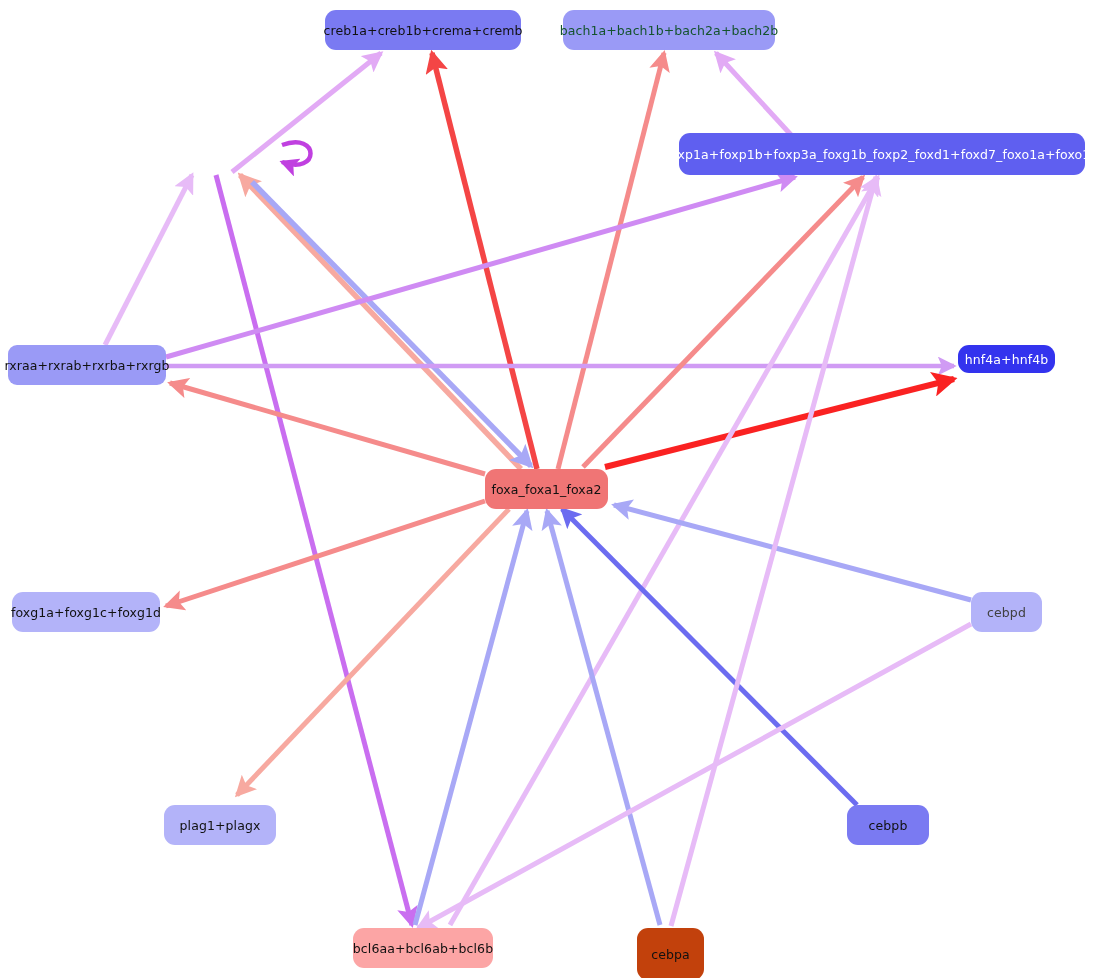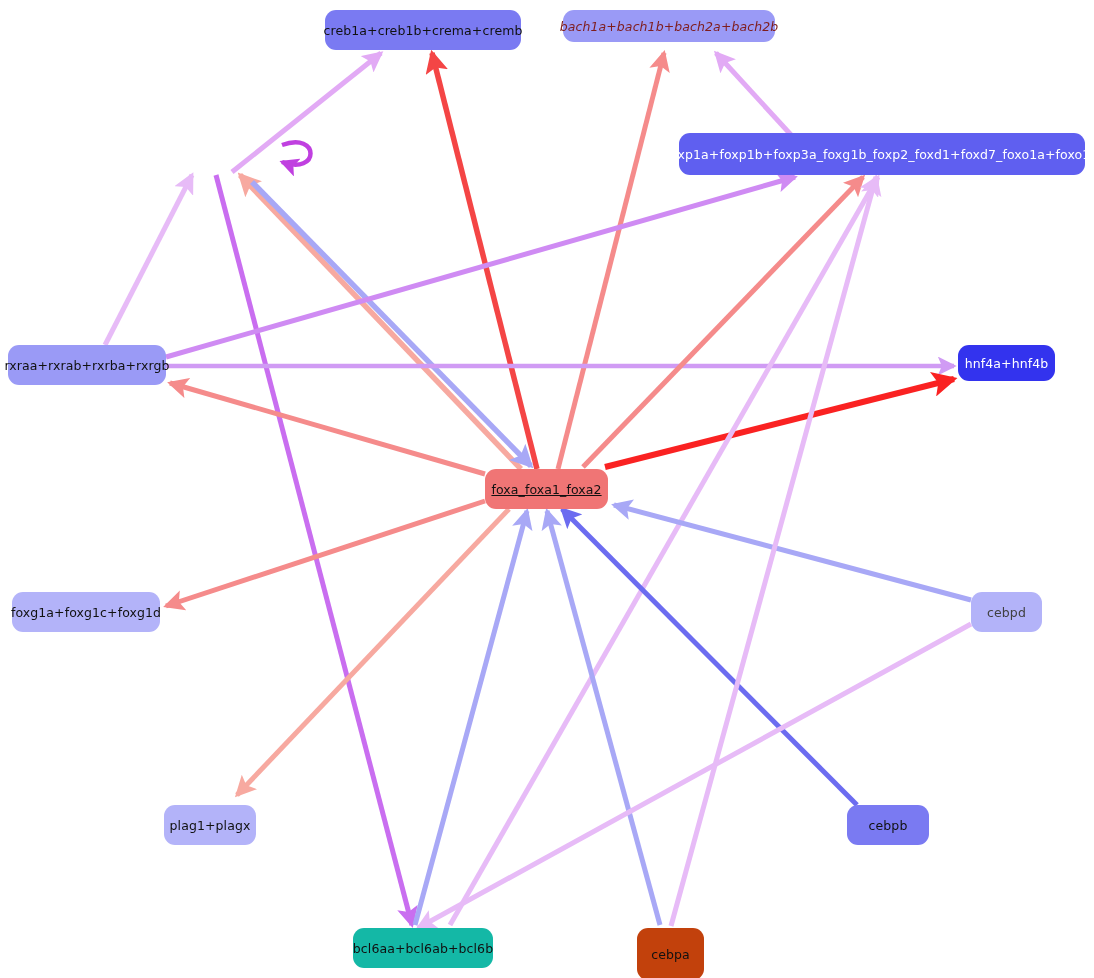--- a/index.html
+++ b/index.html
@@ -101,46 +101,46 @@
       <line x1="415" y1="925" x2="527" y2="511" stroke="#a8a8f6" stroke-width="5" stroke-linecap="butt" marker-end="url(#ah5)"></line>
       <line x1="660" y1="925" x2="547" y2="511" stroke="#a8a8f6" stroke-width="5" stroke-linecap="butt" marker-end="url(#ah5)"></line>
       <line x1="857" y1="805" x2="562" y2="509" stroke="#6c6cf0" stroke-width="5" stroke-linecap="butt" marker-end="url(#ah11)"></line>
       <line x1="971" y1="600" x2="614" y2="505" stroke="#a8a8f6" stroke-width="5" stroke-linecap="butt" marker-end="url(#ah5)"></line>
       <line x1="971" y1="624" x2="418" y2="928" stroke="#e7bbf7" stroke-width="5" stroke-linecap="butt" marker-end="url(#ah3)"></line>
       <line x1="671" y1="926" x2="876" y2="177" stroke="#e7bbf7" stroke-width="5" stroke-linecap="butt" marker-end="url(#ah3)"></line>
     </svg>
 <div class="node" style="left: 325px; top: 10px; width: 196px; height: 40px; background: rgb(122, 122, 242); color: rgb(17, 17, 17);">
       <span>creb1a+creb1b+crema+cremb</span>
     </div>
-    <div class="node" style="left: 563px; top: 10px; width: 212px; height: 32px; background: rgb(154, 154, 246); color: #7f1d1d; font-style: italic;">
+    <div class="node" style="left: 563px; top: 10px; width: 212px; height: 40px; background: rgb(154, 154, 246); color: #14532d;">
       <span>bach1a+bach1b+bach2a+bach2b</span>
     </div>
     <div class="node light-text" style="left: 679px; top: 133px; width: 406px; height: 42px; background: rgb(95, 95, 240); color: rgb(255, 255, 255);">
       <span>foxp1a+foxp1b+foxp3a_foxg1b_foxp2_foxd1+foxd7_foxo1a+foxo1b</span>
     </div>
-    <div class="node" style="left: 8px; top: 345px; width: 158px; height: 40px; background: rgb(154, 154, 246); color: rgb(17, 17, 17);">
+    <div class="node" style="left: 8px; top: 345px; width: 158px; height: 40px; background: rgb(154, 154, 246); color: rgb(17, 17, 17); border-radius: 9px;">
       <span>rxraa+rxrab+rxrba+rxrgb</span>
     </div>
-    <div class="node light-text" style="left: 958px; top: 345px; width: 97px; height: 36px; background: rgb(51, 51, 238); color: rgb(255, 255, 255);">
+    <div class="node light-text" style="left: 958px; top: 345px; width: 97px; height: 28px; background: rgb(51, 51, 238); color: rgb(255, 255, 255);">
       <span>hnf4a+hnf4b</span>
     </div>
-    <div class="node" style="left: 485px; top: 469px; width: 123px; height: 40px; background: rgb(240, 117, 117); color: rgb(17, 17, 17); text-decoration: underline;">
+    <div class="node" style="left: 485px; top: 469px; width: 123px; height: 40px; background: rgb(240, 117, 117); color: rgb(17, 17, 17);">
       <span>foxa_foxa1_foxa2</span>
     </div>
     <div class="node" style="left: 12px; top: 592px; width: 148px; height: 40px; background: rgb(179, 179, 249); color: rgb(17, 17, 17); text-align: right;">
       <span>foxg1a+foxg1c+foxg1d</span>
     </div>
     <div class="node" style="left: 971px; top: 592px; width: 71px; height: 40px; background: rgb(179, 179, 249); color: #404040;">
       <span>cebpd</span>
     </div>
-    <div class="node" style="left: 164px; top: 805px; width: 92px; height: 40px; background: rgb(179, 179, 249); color: rgb(17, 17, 17);">
+    <div class="node" style="left: 164px; top: 805px; width: 112px; height: 40px; background: rgb(179, 179, 249); color: rgb(17, 17, 17);">
       <span>plag1+plagx</span>
     </div>
     <div class="node" style="left: 847px; top: 805px; width: 82px; height: 40px; background: rgb(122, 122, 242); color: rgb(17, 17, 17);">
       <span>cebpb</span>
     </div>
-    <div class="node" style="left: 353px; top: 928px; width: 140px; height: 40px; background: #14b8a6; color: rgb(17, 17, 17);">
+    <div class="node" style="left: 353px; top: 928px; width: 140px; height: 40px; background: #fca5a5; color: rgb(17, 17, 17);">
       <span>bcl6aa+bcl6ab+bcl6b</span>
     </div>
     <div class="node" style="left: 637px; top: 928px; width: 67px; height: 52px; background: #c2410c; color: rgb(17, 17, 17); text-align: right;">
       <span>cebpa</span>
     </div>
   </div>
 
 </body></html>

